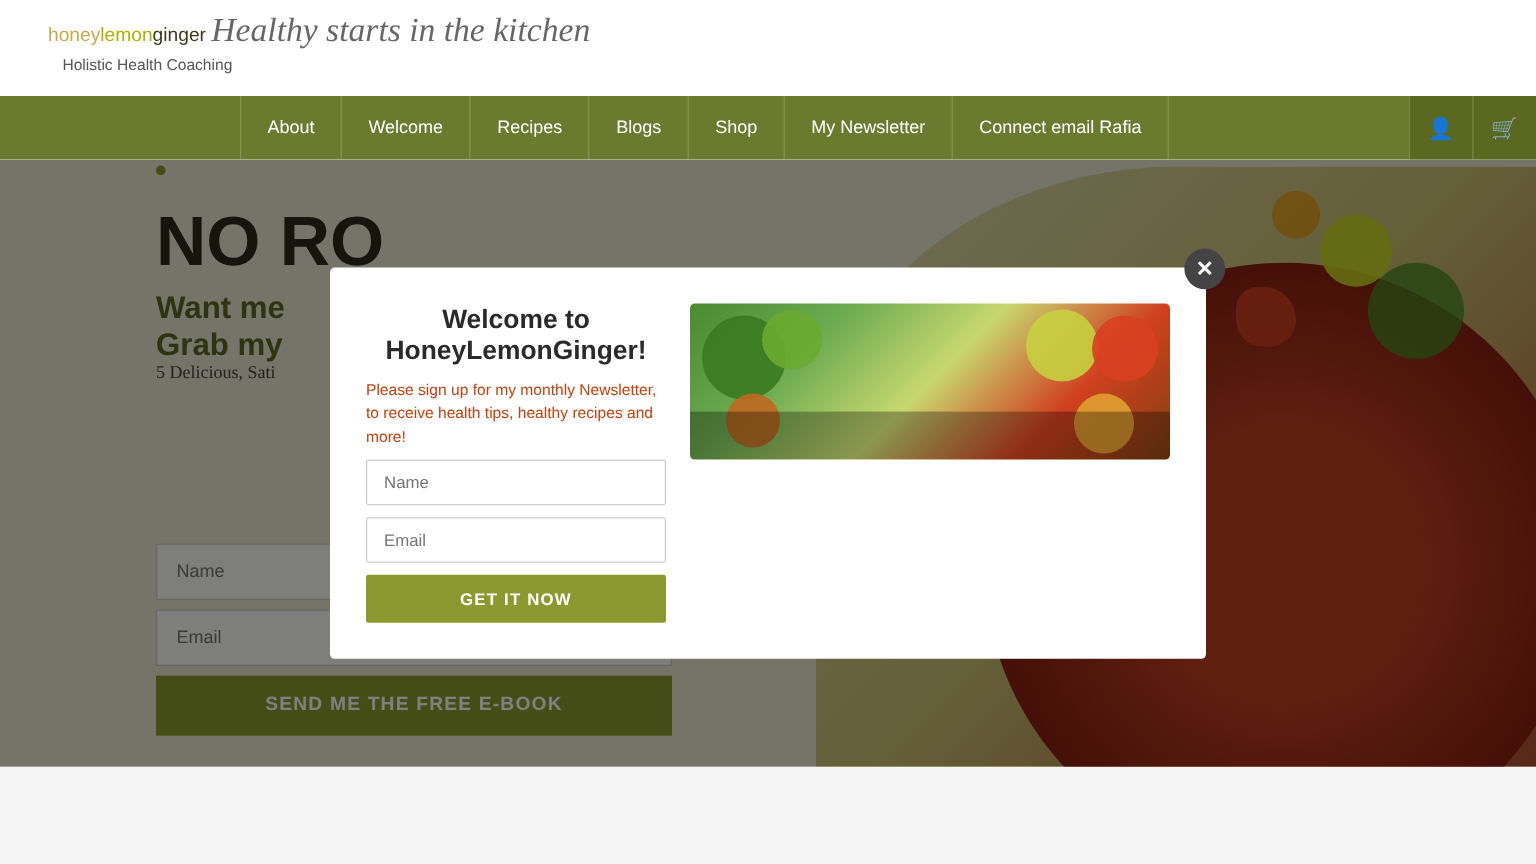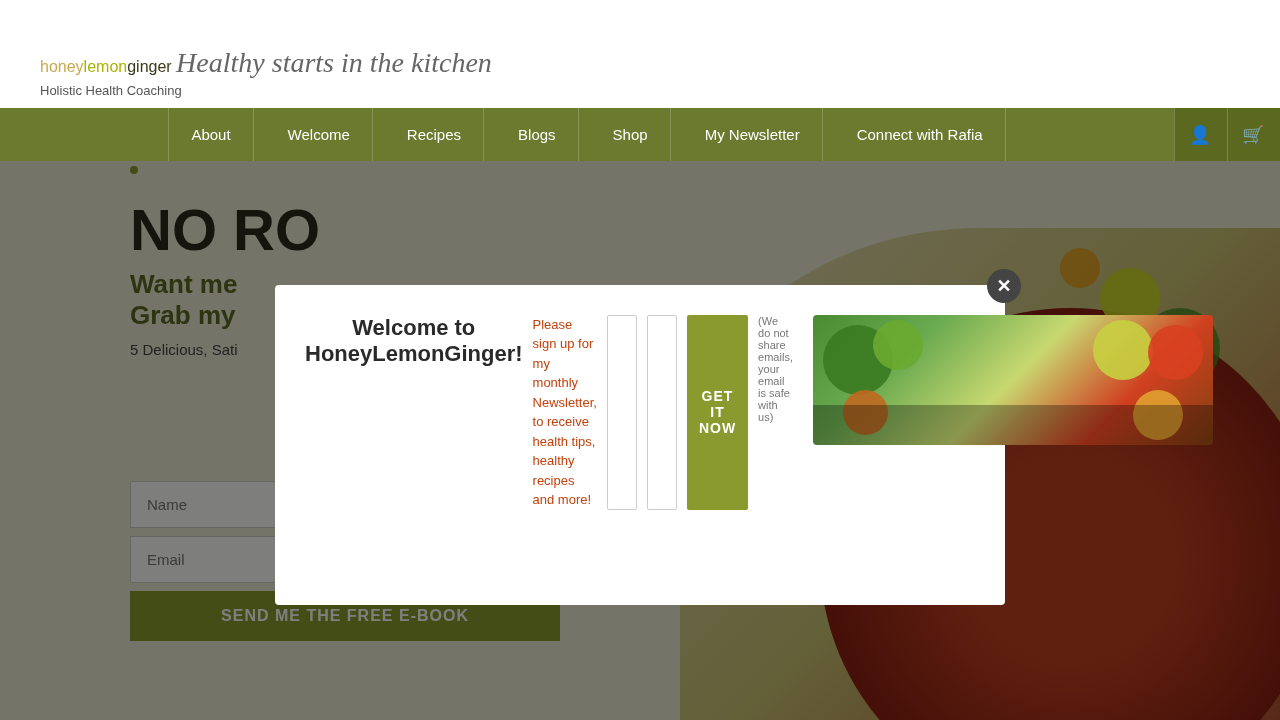--- a/index.html
+++ b/index.html
@@ -3,53 +3,54 @@
   <meta charset="utf-8">
   <style>
     * { margin: 0; padding: 0; box-sizing: border-box; }
     body { font-family: Arial, sans-serif; width: 1280px; height: 720px; overflow: hidden; background: #f5f5f5; }
 
     
     .header {
       background: #fff;
       padding: 10px 40px;
       display: flex;
-      align-items: flex-end;
+      align-items: flex-start;
       gap: 20px;
-      height: 108px;
+      height: 80px;
     }
     .logo-honey { color: #c8a84b; }
     .logo-lemon { color: #a8b400; }
     .logo-ginger { color: #3a3a1a; }
     .logo-tagline {
       font-size: 28px;
       font-style: italic;
       color: #666;
       font-family: Georgia, serif;
     }
     .logo-sub {
       font-size: 13px;
       color: #555;
       margin-top: 4px;
+      margin-left: 12px;
     }
     .logo-group { display: flex; flex-direction: column; }
 
     
     .nav {
       background: #6b7a2e;
       display: flex;
       align-items: center;
       height: 53px;
     }
     .nav-items {
       display: flex;
       align-items: center;
       flex: 1;
       justify-content: center;
-      gap: 12px;
+      gap: 0;
     }
     .nav-item {
       color: #fff;
       text-decoration: none;
       padding: 0 22px;
       font-size: 15px;
       height: 53px;
       display: flex;
       align-items: center;
       border-right: 1px solid rgba(255,255,255,0.2);
@@ -70,21 +71,21 @@
       align-items: center;
       justify-content: center;
       color: #fff;
       font-size: 18px;
       border-left: 1px solid rgba(255,255,255,0.2);
     }
 
     
     .main-content {
       position: relative;
-      height: 567px;
+      height: 506px;
       background: #e8e8d0;
       overflow: hidden;
     }
 
     
     .dot {
       position: absolute;
       border-radius: 50%;
       background: #8a9a2e;
     }
@@ -117,21 +118,21 @@
       margin-top: 10px;
     }
     .hero-grab {
       font-size: 26px;
       color: #5a6820;
       font-weight: bold;
     }
     .hero-desc {
       font-size: 15px;
       color: #444;
-      margin-top: 10px;
+      font-family: Liberation Serif, serif;
     }
 
     
     .bg-form {
       position: absolute;
       left: 130px;
       top: 320px;
       width: 430px;
     }
     .bg-input {
@@ -211,21 +212,21 @@
       font-size: 18px;
       cursor: pointer;
       display: flex;
       align-items: center;
       justify-content: center;
       font-weight: bold;
     }
     .modal-left {
       flex: 1;
       display: flex;
-      flex-direction: row;
+      flex-direction: column;
       gap: 10px;
     }
     .modal-right {
       width: 400px;
       flex-shrink: 0;
     }
     .modal-title {
       font-size: 22px;
       color: #2a2a2a;
       font-weight: bold;
@@ -319,21 +320,21 @@
 </div>
 
 <nav class="nav">
   <div class="nav-items">
     <a class="nav-item">About</a>
     <a class="nav-item">Welcome</a>
     <a class="nav-item">Recipes</a>
     <a class="nav-item">Blogs</a>
     <a class="nav-item">Shop</a>
     <a class="nav-item">My Newsletter</a>
-    <a class="nav-item">Connect with Rafia</a>
+    <a class="nav-item">Connect email Rafia</a>
   </div>
   <div class="nav-icons">
     <button class="nav-icon-btn">
       <span>👤</span>
     </button>
     <button class="nav-icon-btn">
       <span>🛒</span>
     </button>
   </div>
 </nav>
@@ -374,21 +375,20 @@
   <div class="modal-overlay">
     <div class="modal">
       <button class="modal-close">✕</button>
 
       <div class="modal-left">
         <div class="modal-title">Welcome to HoneyLemonGinger!</div>
         <div class="modal-desc">Please sign up for my monthly Newsletter, to receive health tips, healthy recipes and more!</div>
         <input class="modal-input" type="text" placeholder="Name" style="">
         <input class="modal-input" type="email" placeholder="Email" style="">
         <button class="modal-btn">GET IT NOW</button>
-        <div class="modal-privacy">(We do not share emails, your email is safe with us)</div>
       </div>
 
       <div class="modal-right">
         <div class="cookup-box">
 
           <div class="food-blob" style="width:70px;height:70px;background:#3a7a20;left:10px;top:10px;opacity:0.9;"></div>
           <div class="food-blob" style="width:50px;height:50px;background:#6aaa30;left:60px;top:5px;opacity:0.9;"></div>
           <div class="food-blob" style="width:60px;height:60px;background:#c8d040;right:60px;top:5px;opacity:0.9;"></div>
           <div class="food-blob" style="width:55px;height:55px;background:#d84020;right:10px;top:10px;opacity:0.9;"></div>
           <div class="food-blob" style="width:45px;height:45px;background:#c06820;left:30px;bottom:10px;opacity:0.9;"></div>

